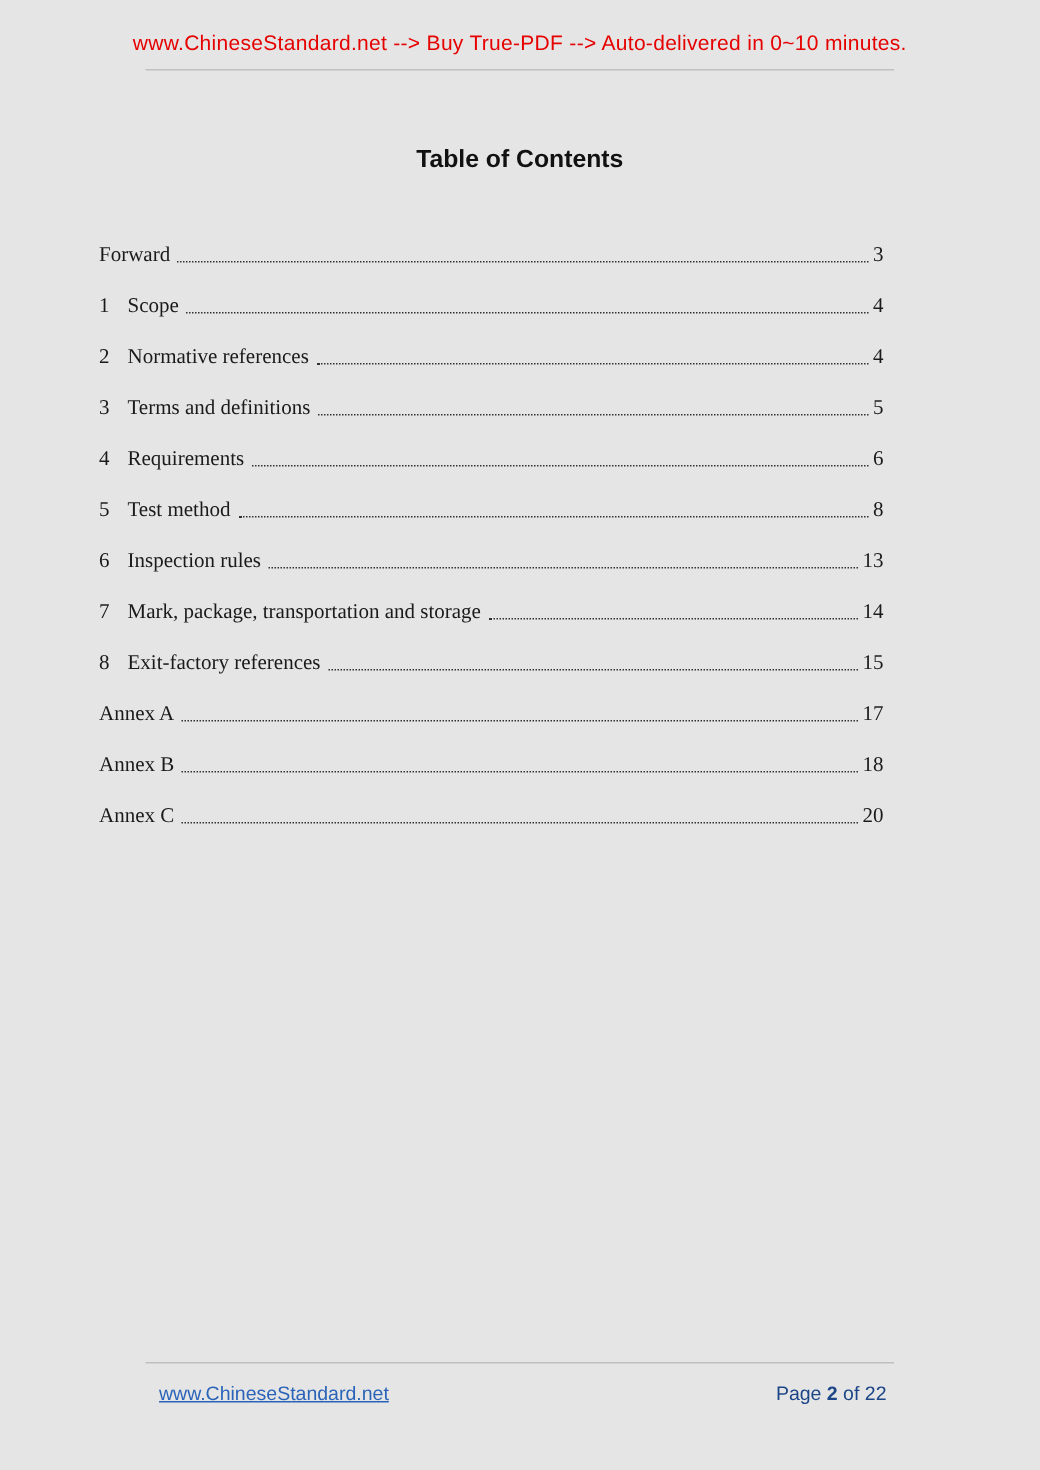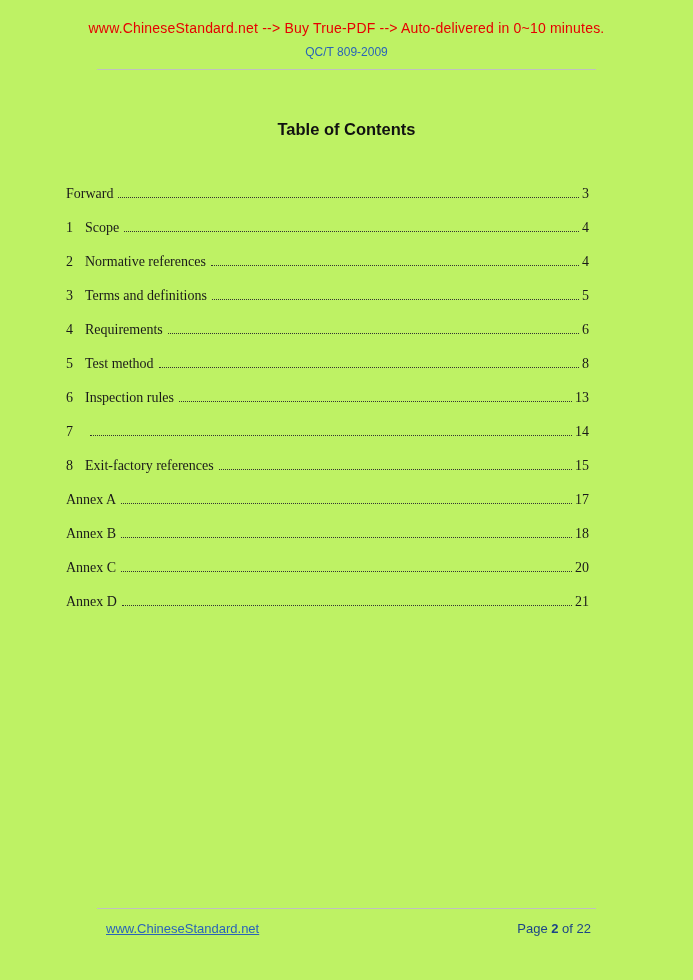--- a/index.html
+++ b/index.html
@@ -2,21 +2,21 @@
 <html><head>
 <meta charset="utf-8">
 <style>
   * { box-sizing: border-box; }
   html, body { margin: 0; padding: 0; background: #ffffff; }
   .page {
     position: relative;
     width: 693px;
     height: 980px;
     margin: 0 auto;
-    background: #bef264;
+    background: #e5e5e5;
     font-family: "Liberation Serif", serif;
     color: #1a1a1a;
     overflow: hidden;
   }
   .header { text-align: center; padding-top: 20px; }
   .notice {
     font-family: "Liberation Sans", sans-serif;
     font-size: 14px;
     color: #e60000;
     letter-spacing: 0.2px;
@@ -95,21 +95,20 @@
   .page-info { color: #1c4587; }
   .page-info .pg-num { font-weight: bold; }
 </style>
 </head>
 <body>
 
 <div class="page">
 
   <div class="header">
     <div class="notice">www.ChineseStandard.net --&gt; Buy True-PDF --&gt; Auto-delivered in 0~10 minutes.</div>
-    <div class="std-code">QC/T 809-2009</div>
   </div>
 
   <div class="rule"></div>
 
   <h1 class="doc-title">Table of Contents</h1>
 
   <div class="toc" id="toc-list">
       <div class="toc-row">
         <span class="toc-label">Forward</span>
         <span class="leader"></span>
@@ -146,20 +145,21 @@
         <span class="toc-page">8</span>
       </div>
       <div class="toc-row">
         <span class="toc-num">6</span>
         <span class="toc-label">Inspection rules</span>
         <span class="leader"></span>
         <span class="toc-page">13</span>
       </div>
       <div class="toc-row">
         <span class="toc-num">7</span>
+        <span class="toc-label">Mark, package, transportation and storage</span>
         <span class="leader"></span>
         <span class="toc-page">14</span>
       </div>
       <div class="toc-row">
         <span class="toc-num">8</span>
         <span class="toc-label">Exit-factory references</span>
         <span class="leader"></span>
         <span class="toc-page">15</span>
       </div>
       <div class="toc-row">
@@ -170,25 +170,20 @@
       <div class="toc-row">
         <span class="toc-label">Annex B</span>
         <span class="leader"></span>
         <span class="toc-page">18</span>
       </div>
       <div class="toc-row">
         <span class="toc-label">Annex C</span>
         <span class="leader"></span>
         <span class="toc-page">20</span>
       </div>
-      <div class="toc-row">
-        <span class="toc-label">Annex D</span>
-        <span class="leader"></span>
-        <span class="toc-page">21</span>
-      </div>
     </div>
 
   <div class="footer-rule"></div>
 
   <div class="footer">
     <span class="footer-link">www.ChineseStandard.net</span>
     <span class="page-info"><span>Page </span><span class="pg-num">2</span><span> of 22</span></span>
   </div>
 
 </div>

